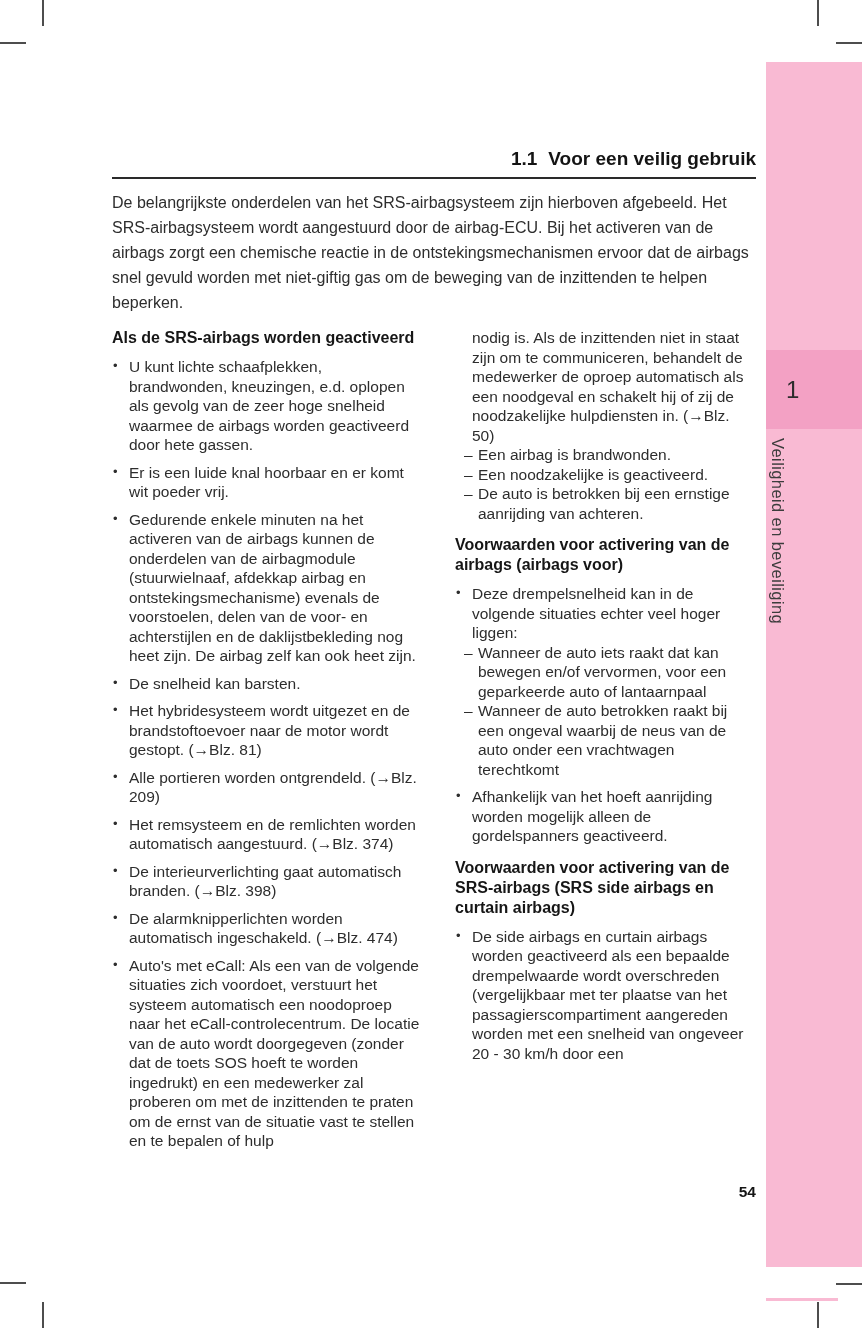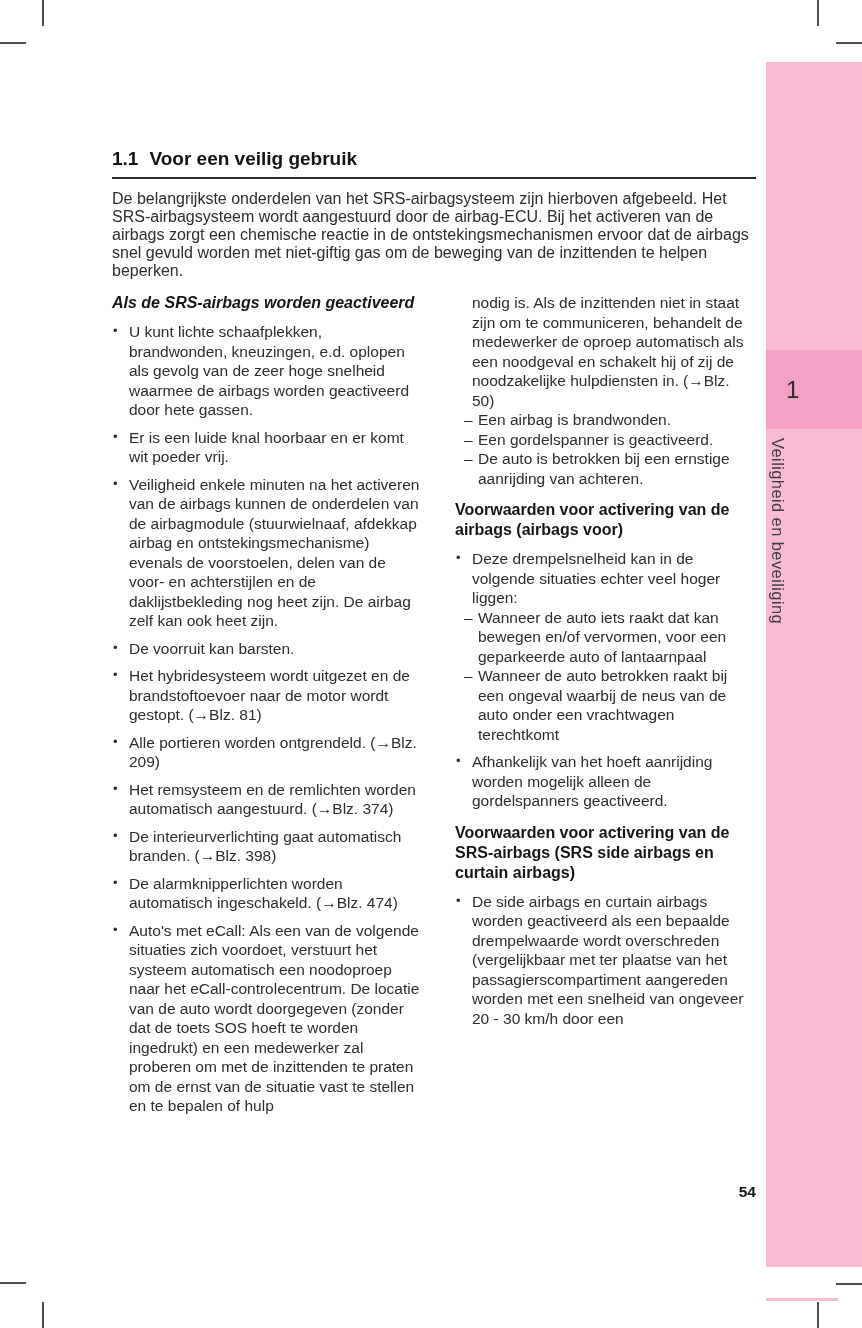--- a/index.html
+++ b/index.html
@@ -20,29 +20,29 @@
   .crop.v-br{left:817px;top:1302px;}
   
   .sidebar{position:absolute;left:766px;top:62px;width:96px;height:1205px;background:#f9bad3;}
   .sidebar-tab{position:absolute;left:0;top:288px;width:96px;height:79px;background:#f3a1c4;}
   .tab-num{display:block;padding-left:20px;line-height:79px;font-size:24px;color:#2c2c2c;}
   .vlabel{position:absolute;left:3px;top:376px;writing-mode:vertical-rl;
           font-size:16.5px;line-height:1;letter-spacing:0.4px;color:#3c3c3c;white-space:nowrap;}
   .bleed-line{position:absolute;left:766px;top:1298px;width:72px;height:3px;background:#f9bad3;}
   
   .content{position:absolute;left:112px;top:148px;width:644px;}
-  .hdr{display:flex;justify-content:flex-start;align-items:baseline;gap:11px;
+  .hdr{display:flex;justify-content:flex-end;align-items:baseline;gap:11px;
        font-weight:bold;font-size:19px;color:#141414;}
   .hdr-rule{height:2px;background:#2a2a2a;margin-top:7px;}
-  .intro{margin:11px 0 0 0;font-size:16px;line-height:18px;}
+  .intro{margin:11px 0 0 0;font-size:16px;line-height:25px;}
   .cols{display:flex;margin-top:13px;}
   .col-l{width:309px;margin-right:34px;flex:none;}
   .col-r{width:301px;flex:none;}
   h3.colhead{font-size:16px;line-height:20px;margin:12px 0 9px 0;color:#161616;}
-  h3.colhead.first{margin-top:0;font-style:italic;}
+  h3.colhead.first{margin-top:0;}
   .bullet{position:relative;padding-left:17px;margin:0 0 8px 0;font-size:15.5px;line-height:19.5px;}
   .bullet .mk{position:absolute;left:1px;top:-1px;font-size:13px;color:#2d2d2d;}
   .para{margin:0;font-size:15.5px;line-height:19.5px;}
   .indent{padding-left:17px;}
   .note{margin:8px 0 0 0;}
   .dashes{margin:0 0 8px 0;}
   .dash{position:relative;padding-left:14px;margin-left:9px;font-size:15.5px;line-height:19.5px;}
   .dash .mk{position:absolute;left:0;top:0;}
   .pagenum{position:absolute;left:112px;top:1183px;width:644px;text-align:right;
            font-weight:bold;font-size:15.5px;color:#141414;}
@@ -79,36 +79,36 @@
 
     <p class="intro">De belangrijkste onderdelen van het SRS-airbagsysteem zijn hierboven afgebeeld. Het SRS-airbagsysteem wordt aangestuurd door de airbag-ECU. Bij het activeren van de airbags zorgt een chemische reactie in de ontstekingsmechanismen ervoor dat de airbags snel gevuld worden met niet-giftig gas om de beweging van de inzittenden te helpen beperken.</p>
 
     <div class="cols">
 
       <div class="col-l">
         <h3 class="colhead first">Als de SRS-airbags worden geactiveerd</h3>
 
         <div class="bullet"><span class="mk">•</span><span>U kunt lichte schaafplekken, brandwonden, kneuzingen, e.d. oplopen als gevolg van de zeer hoge snelheid waarmee de airbags worden geactiveerd door hete gassen.</span></div>
         <div class="bullet"><span class="mk">•</span><span>Er is een luide knal hoorbaar en er komt wit poeder vrij.</span></div>
-        <div class="bullet"><span class="mk">•</span><span>Veiligheid enkele minuten na het activeren van de airbags kunnen de onderdelen van de airbagmodule (stuurwielnaaf, afdekkap airbag en ontstekingsmechanisme) evenals de voorstoelen, delen van de voor- en achterstijlen en de daklijstbekleding nog heet zijn. De airbag zelf kan ook heet zijn.</span></div>
-        <div class="bullet"><span class="mk">•</span><span>De voorruit kan barsten.</span></div>
+        <div class="bullet"><span class="mk">•</span><span>Gedurende enkele minuten na het activeren van de airbags kunnen de onderdelen van de airbagmodule (stuurwielnaaf, afdekkap airbag en ontstekingsmechanisme) evenals de voorstoelen, delen van de voor- en achterstijlen en de daklijstbekleding nog heet zijn. De airbag zelf kan ook heet zijn.</span></div>
+        <div class="bullet"><span class="mk">•</span><span>De snelheid kan barsten.</span></div>
         <div class="bullet"><span class="mk">•</span><span>Het hybridesysteem wordt uitgezet en de brandstoftoevoer naar de motor wordt gestopt. (→Blz. 81)</span></div>
         <div class="bullet"><span class="mk">•</span><span>Alle portieren worden ontgrendeld. (→Blz. 209)</span></div>
         <div class="bullet"><span class="mk">•</span><span>Het remsysteem en de remlichten worden automatisch aangestuurd. (→Blz. 374)</span></div>
         <div class="bullet"><span class="mk">•</span><span>De interieurverlichting gaat automatisch branden. (→Blz. 398)</span></div>
         <div class="bullet"><span class="mk">•</span><span>De alarmknipperlichten worden automatisch ingeschakeld. (→Blz. 474)</span></div>
         <div class="bullet"><span class="mk">•</span><span>Auto's met eCall: Als een van de volgende situaties zich voordoet, verstuurt het systeem automatisch een noodoproep naar het eCall-controlecentrum. De locatie van de auto wordt doorgegeven (zonder dat de toets SOS hoeft te worden ingedrukt) en een medewerker zal proberen om met de inzittenden te praten om de ernst van de situatie vast te stellen en te bepalen of hulp</span></div>
       </div>
 
       <div class="col-r">
         <p class="para indent">nodig is. Als de inzittenden niet in staat zijn om te communiceren, behandelt de medewerker de oproep automatisch als een noodgeval en schakelt hij of zij de noodzakelijke hulpdiensten in. (→Blz. 50)</p>
 
         <div class="dashes">
           <div class="dash"><span class="mk">–</span><span>Een airbag is brandwonden.</span></div>
-          <div class="dash"><span class="mk">–</span><span>Een gordelspanner is geactiveerd.</span></div>
+          <div class="dash"><span class="mk">–</span><span>Een noodzakelijke is geactiveerd.</span></div>
           <div class="dash"><span class="mk">–</span><span>De auto is betrokken bij een ernstige aanrijding van achteren.</span></div>
         </div>
 
         <h3 class="colhead">Voorwaarden voor activering van de airbags (airbags voor)</h3>
 
         <div class="bullet"><span class="mk">•</span></div>
 
         <p class="para indent note">Deze drempelsnelheid kan in de volgende situaties echter veel hoger liggen:</p>
 
         <div class="dashes">

